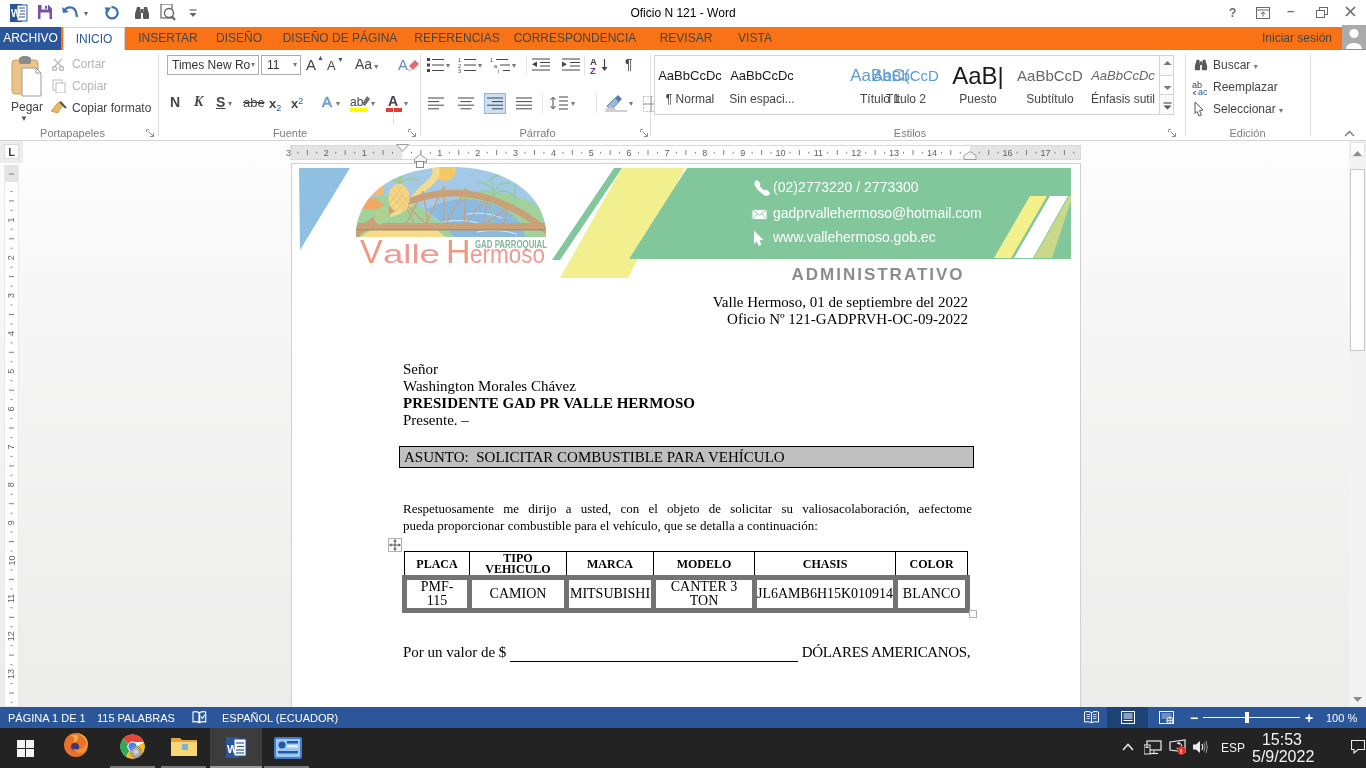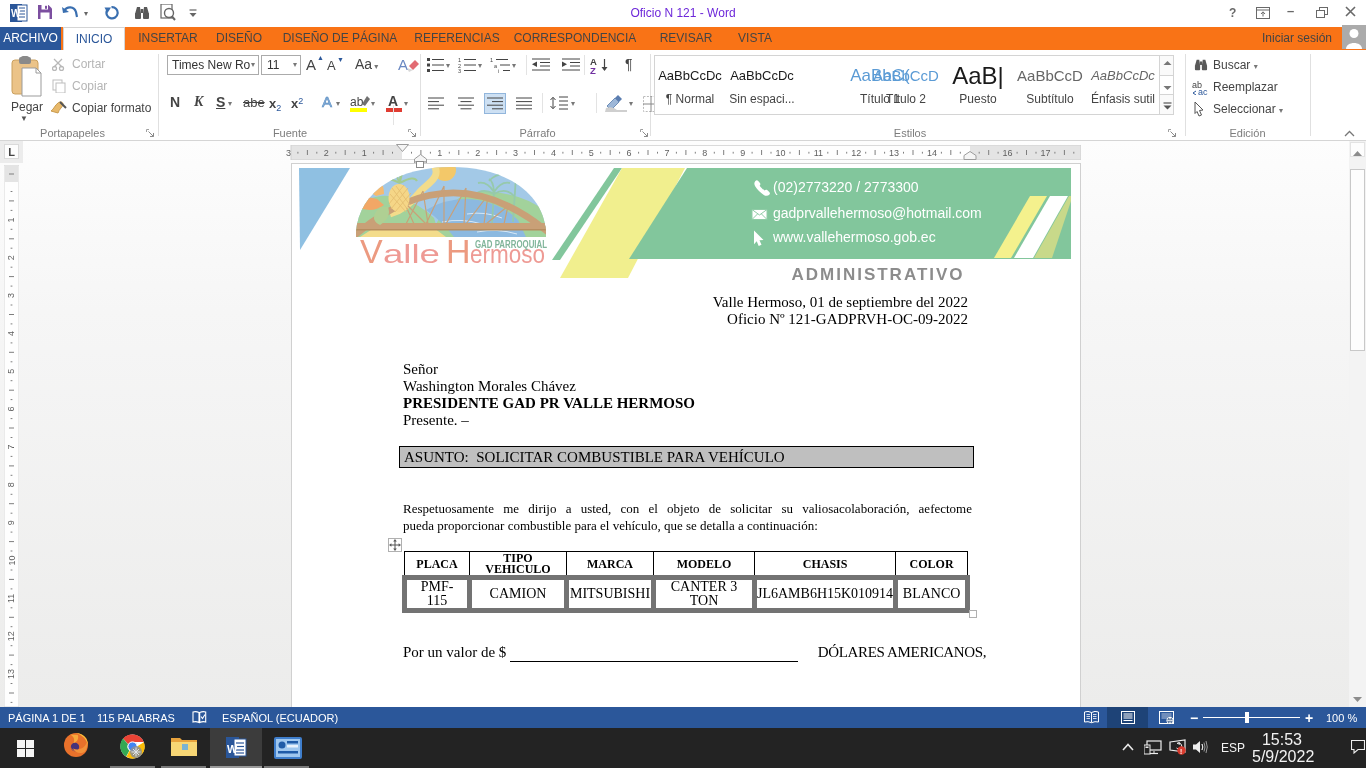--- a/index.html
+++ b/index.html
@@ -4,21 +4,21 @@
 <title>Oficio N 121 - Word</title>
 <style>
   * { margin:0; padding:0; box-sizing:border-box; }
   html,body { width:1366px; height:768px; overflow:hidden; }
   body { font-family:"Liberation Sans", sans-serif; }
   #app { position:relative; width:1366px; height:768px; background:#fff; }
 
   
   #titlebar { position:absolute; left:0; top:0; width:1366px; height:27px; background:#fff; }
   .qat { position:absolute; top:3px; }
-  #wintitle { position:absolute; top:6px; left:0; width:1366px; text-align:center; font-size:12px; color:#6d28d9; }
+  #wintitle { position:absolute; top:6px; left:0; width:1366px; text-align:center; font-size:12px; color:#000000; }
   .winbtn { position:absolute; top:5px; color:#696969; font-size:13px; }
 
   
   #tabrow { position:absolute; left:0; top:27px; width:1366px; height:23px; background:#f97316; }
   #archivo { position:absolute; left:0; top:0; width:61px; height:23px; background:#2b579a; color:#fff; font-size:12px; text-align:center; line-height:23px; }
   .tab { position:absolute; top:0; height:23px; font-size:12px; color:#444; line-height:23px; text-align:center; }
   #tab-inicio { color:#2b579a; background:#fff; border:1px solid #d5d5d5; border-bottom:none; }
 
   
   #ribbon { position:absolute; left:0; top:50px; width:1366px; height:91px; background:#fff; border-bottom:1px solid #d5d5d5; }
@@ -688,21 +688,21 @@
           <td class="tdc">MITSUBISHI</td>
           <td class="tdc">
                 <span style="display:block; line-height:14px;">CANTER 3<br>TON</span>
               </td>
           <td class="tdc">JL6AMB6H15K010914</td>
           <td class="tdc">BLANCO</td>
         </tr>
       </tbody>
         </table>
       <div style="position:absolute; left:677px; top:446px; width:8px; height:8px; background:#fff; border:1px solid #b0b0b0;"></div>
-      <div class="serif" style="position:absolute; left:111px; top:480px; font-size:15px;">Por un valor de $ <span style="display:inline-block; width:288px; border-bottom:1px solid #000;">&nbsp;</span> <span style="letter-spacing:-0.35px;margin-left:16px;">DÓLARES AMERICANOS,</span></div>
+      <div class="serif" style="position:absolute; left:111px; top:480px; font-size:15px;">Por un valor de $ <span style="display:inline-block; width:288px; border-bottom:1px solid #000;">&nbsp;</span> <span style="letter-spacing:-0.35px;">DÓLARES AMERICANOS,</span></div>
     </div>
   </div>
 
   <div id="vscroll">
     <div style="position:absolute; left:1px; top:1px; width:15px; height:15px; background:#fdfdfd; border:1px solid #e3e3e3; text-align:center;">
       <svg width="9" height="6" viewBox="0 0 9 6" style="margin-top:4px;">
           <path d="M 0,5 L 4.5,0 L 9,5 Z" fill="#8c8c8c"></path>
         </svg>
     </div>
     <div style="position:absolute; left:1px; top:28px; width:15px; height:182px; background:#fdfdfd; border:1px solid #c8c8c8;"></div>

